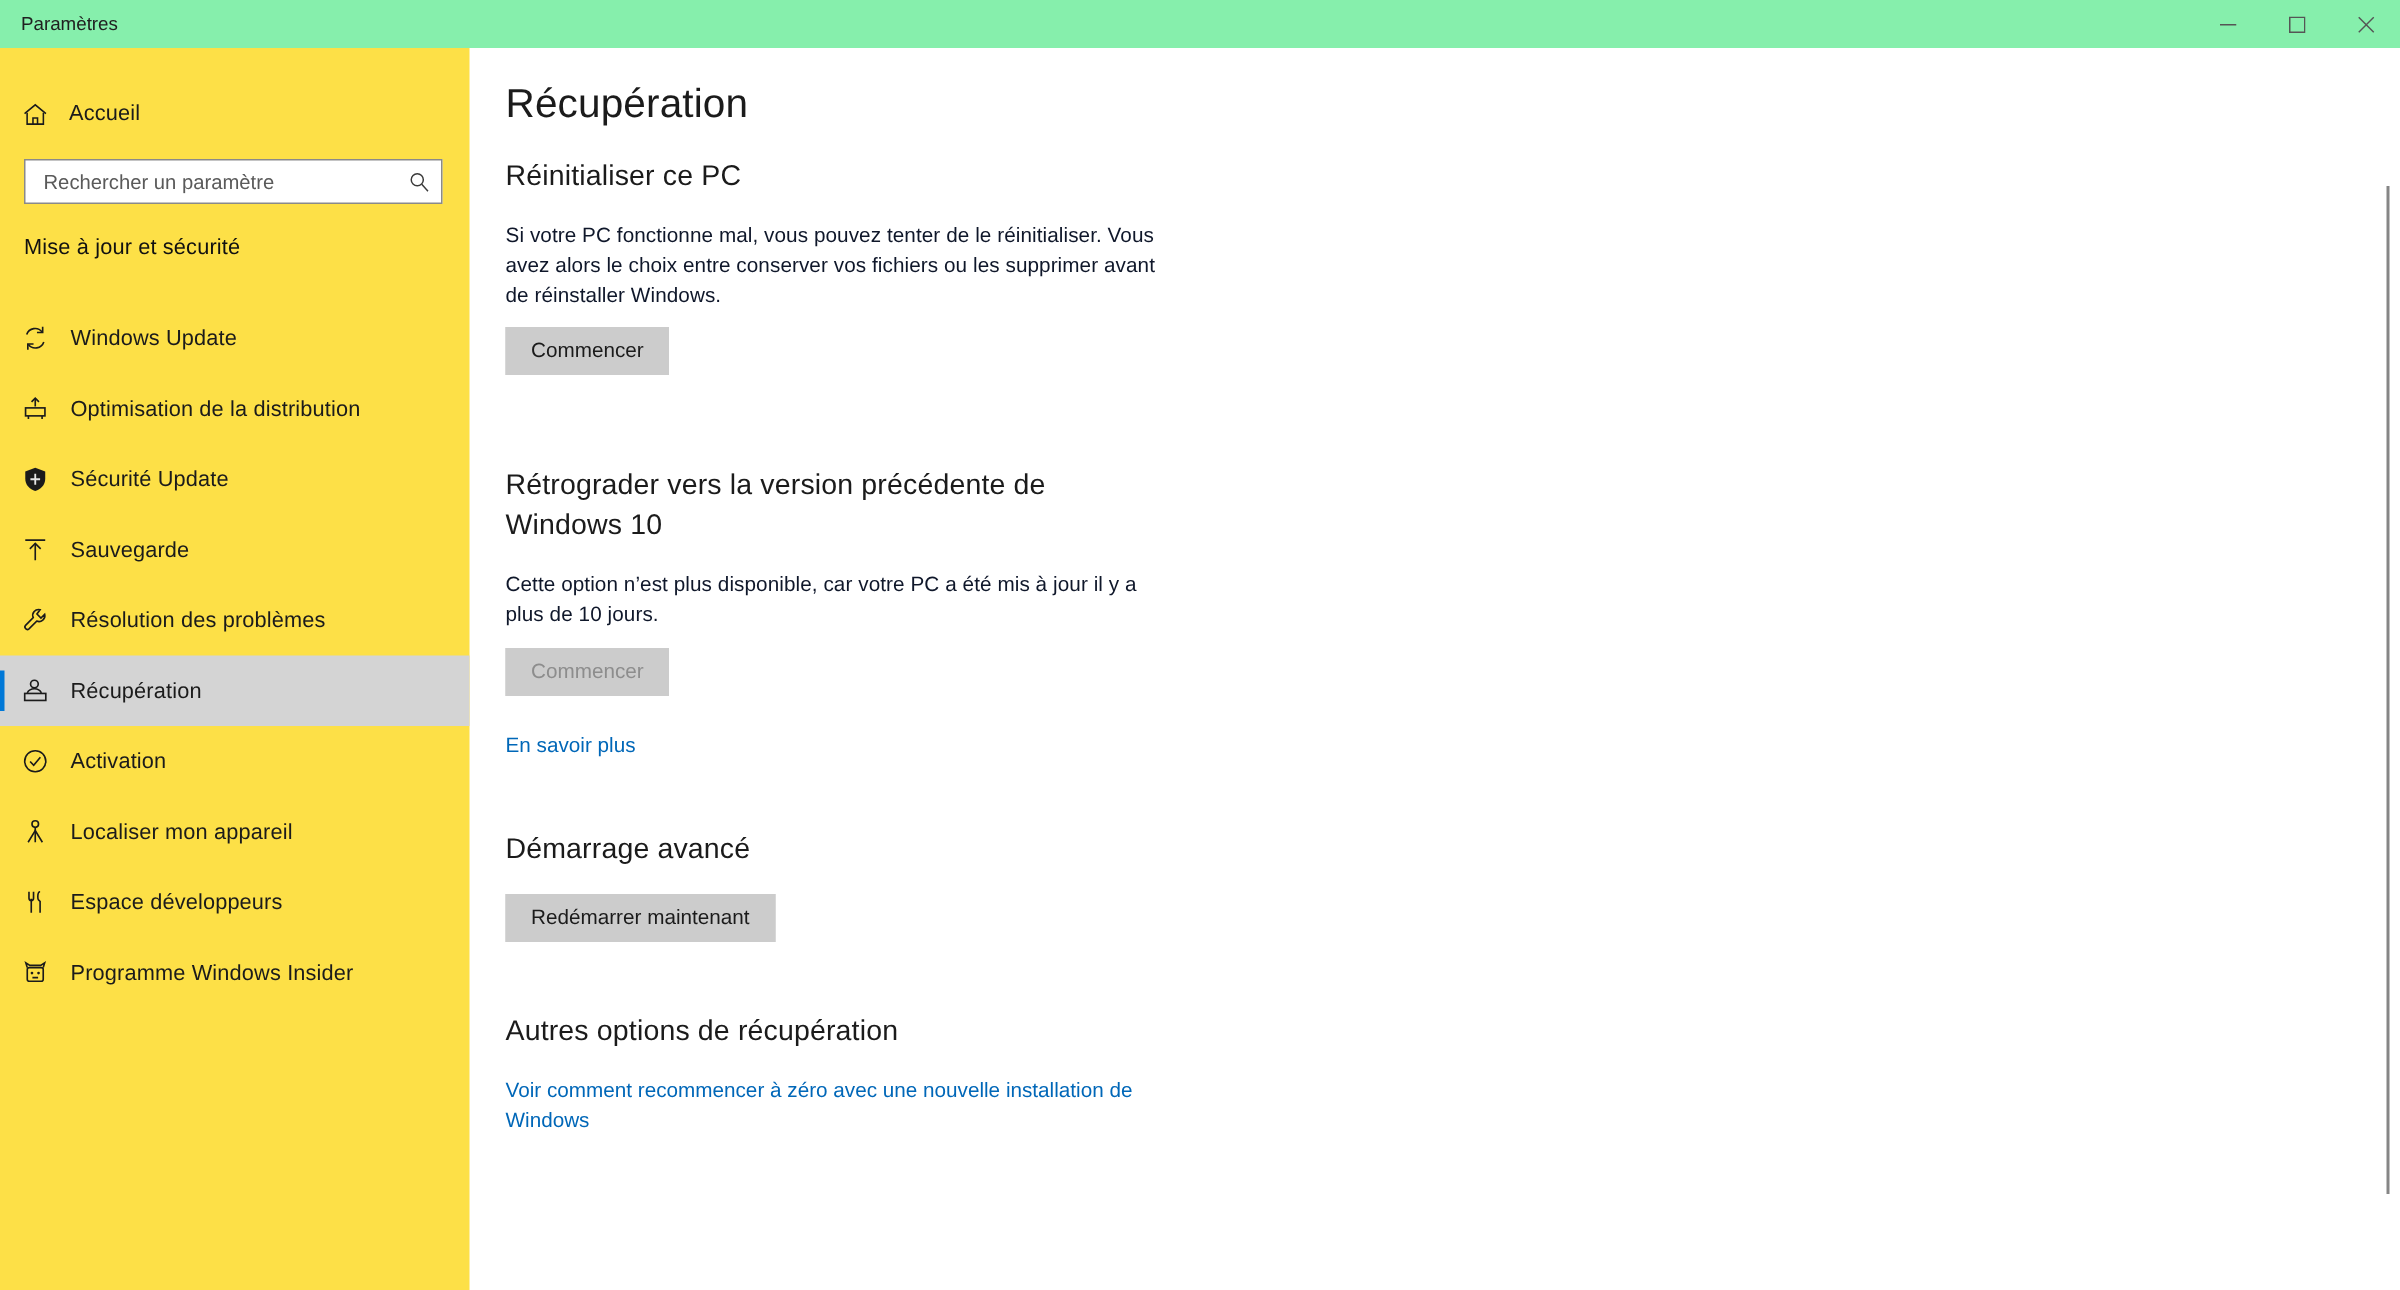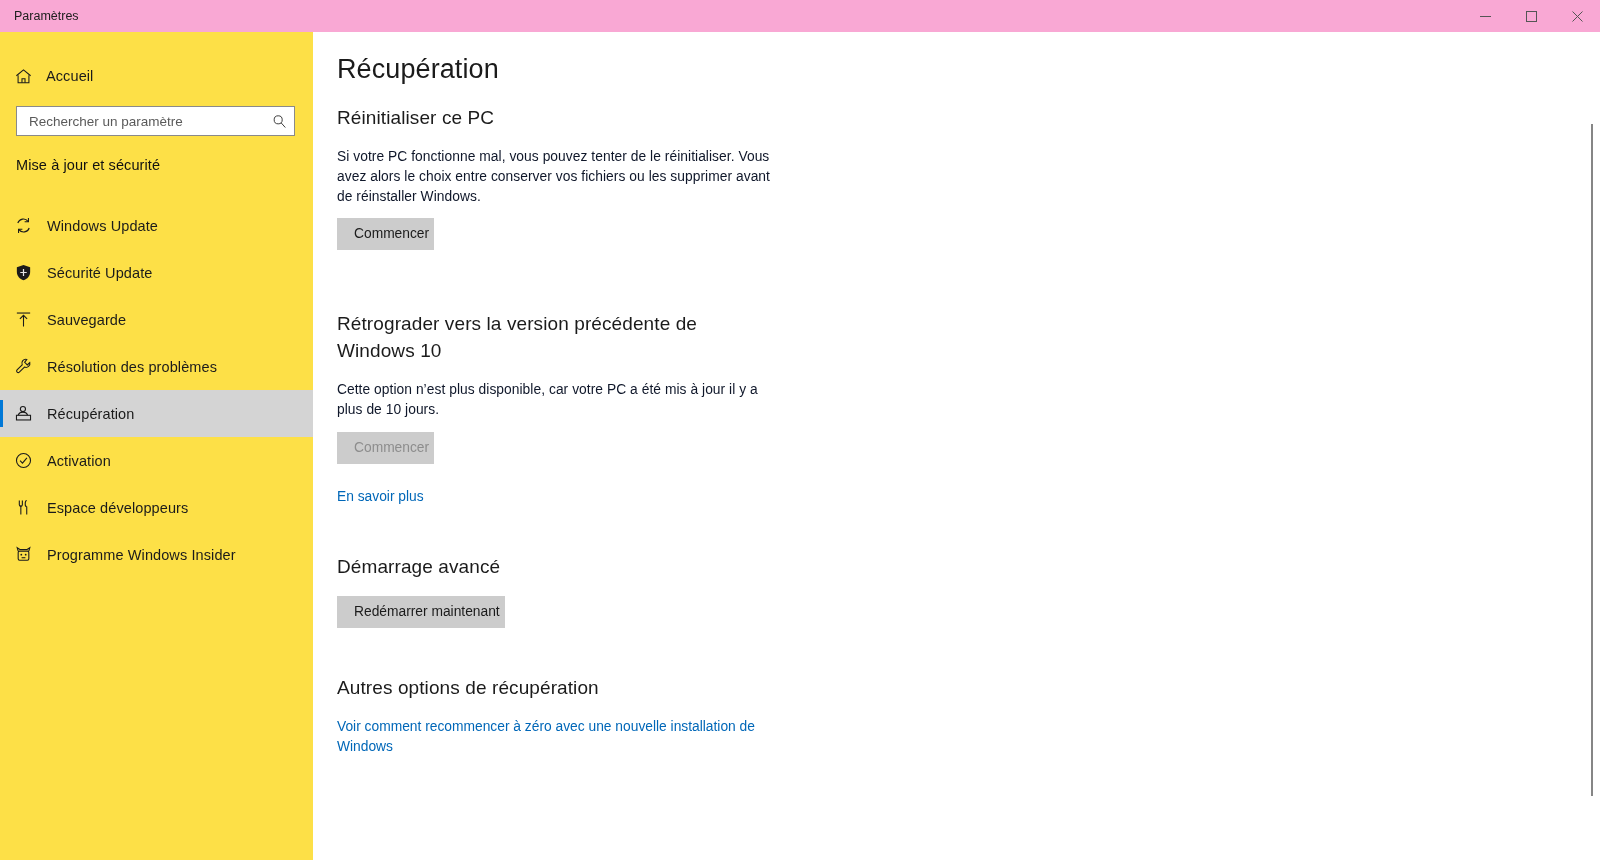--- a/index.html
+++ b/index.html
@@ -13,21 +13,21 @@
   #app {
     position: relative;
     width: 1600px; height: 860px;
     background: #ffffff;
   }
 
   
   #titlebar {
     position: absolute; top: 0; left: 0;
     width: 1600px; height: 32px;
-    background: #f9a8d4;
+    background: #86efac;
     z-index: 30;
   }
   #titlebar-text {
     position: absolute; left: 14px; top: 9px;
     font-size: 12.5px; color: #202020;
     line-height: 14px;
   }
   .wincontrols {
     position: absolute; right: 0; top: 0;
     display: flex; height: 32px;
@@ -136,21 +136,21 @@
     font-size: 13.8px; color: #0f172a;
     line-height: 19.8px; letter-spacing: .05px;
     margin-bottom: 12px;
   }
   .btn {
     display: inline-block;
     font-family: "Liberation Sans", sans-serif;
     font-size: 13.8px; color: #1b1b1b;
     background: #cccccc;
     border: 1px solid #cccccc;
-    padding: 6px 4px 7px 16px;
+    padding: 6px 16px 7px 16px;
     line-height: 17px;
     cursor: default;
   }
   .btn.disabled { color: #8d8d8d; background: #cccccc; border-color: #cccccc; }
   .link {
     color: #0067b8;
     text-decoration: none;
     font-size: 13.8px;
     line-height: 19.8px;
     cursor: default;
@@ -237,20 +237,32 @@
           <svg width="19" height="19" viewBox="0 0 20 20" fill="none" stroke="#1b1b1b" stroke-width="1.15">
             <path d="M4 7.4 A6.2 6.2 0 0 1 14.8 5.6"></path>
             <polyline points="15.2,2 15.2,6 11.2,6"></polyline>
             <path d="M16 12.6 A6.2 6.2 0 0 1 5.2 14.4"></path>
             <polyline points="4.8,18 4.8,14 8.8,14"></polyline>
           </svg>
         </span>
         <span class="nav-label">Windows Update</span>
       </div>
 
+      <div class="nav-item">
+
+        <span class="nav-icon">
+          <svg width="19" height="19" viewBox="0 0 20 20" fill="none" stroke="#1b1b1b" stroke-width="1.15">
+            <path d="M10 2.6 V8.4"></path>
+            <polyline points="7.4,5.2 10,2.6 12.6,5.2"></polyline>
+            <rect x="3.2" y="9.4" width="13.6" height="5.6"></rect>
+            <path d="M5.2 15 V17.2 M14.8 15 V17.2"></path>
+          </svg>
+        </span>
+        <span class="nav-label">Optimisation de la distribution</span>
+      </div>
 
       <div class="nav-item">
 
         <span class="nav-icon">
           <svg width="19" height="19" viewBox="0 0 20 20">
             <path d="M10 2 L17 4.6 V9.6 C17 14 13.9 16.9 10 18.2 C6.1 16.9 3 14 3 9.6 V4.6 Z" fill="#1b1b1b"></path>
             <path d="M10 6.2 V13.8 M6.6 10 H13.4" stroke="#e6e6e6" stroke-width="1.3"></path>
           </svg>
         </span>
         <span class="nav-label">Sécurité Update</span>
@@ -294,20 +306,31 @@
 
         <span class="nav-icon">
           <svg width="19" height="19" viewBox="0 0 20 20" fill="none" stroke="#1b1b1b" stroke-width="1.15">
             <circle cx="10" cy="10" r="7.4"></circle>
             <polyline points="6.4,10.2 8.9,12.8 13.6,7.2"></polyline>
           </svg>
         </span>
         <span class="nav-label">Activation</span>
       </div>
 
+      <div class="nav-item">
+
+        <span class="nav-icon">
+          <svg width="19" height="19" viewBox="0 0 20 20" fill="none" stroke="#1b1b1b" stroke-width="1.15">
+            <circle cx="10" cy="4.6" r="2.3"></circle>
+            <path d="M10 6.9 V17.4"></path>
+            <path d="M5 17.4 L10 9.2 L15 17.4"></path>
+          </svg>
+        </span>
+        <span class="nav-label">Localiser mon appareil</span>
+      </div>
 
       <div class="nav-item">
 
         <span class="nav-icon">
           <svg width="19" height="19" viewBox="0 0 20 20" fill="none" stroke="#1b1b1b" stroke-width="1.15">
             <path d="M5.6 2.6 V7.2 A1.6 1.6 0 0 0 8.8 7.2 V2.6"></path>
             <path d="M7.2 7.6 V17.4"></path>
             <path d="M13.4 2.6 C12.4 2.6 11.8 4.2 11.8 6.2 C11.8 8 12.4 9 13.4 9"></path>
             <path d="M13.4 9 V17.4"></path>
           </svg>

